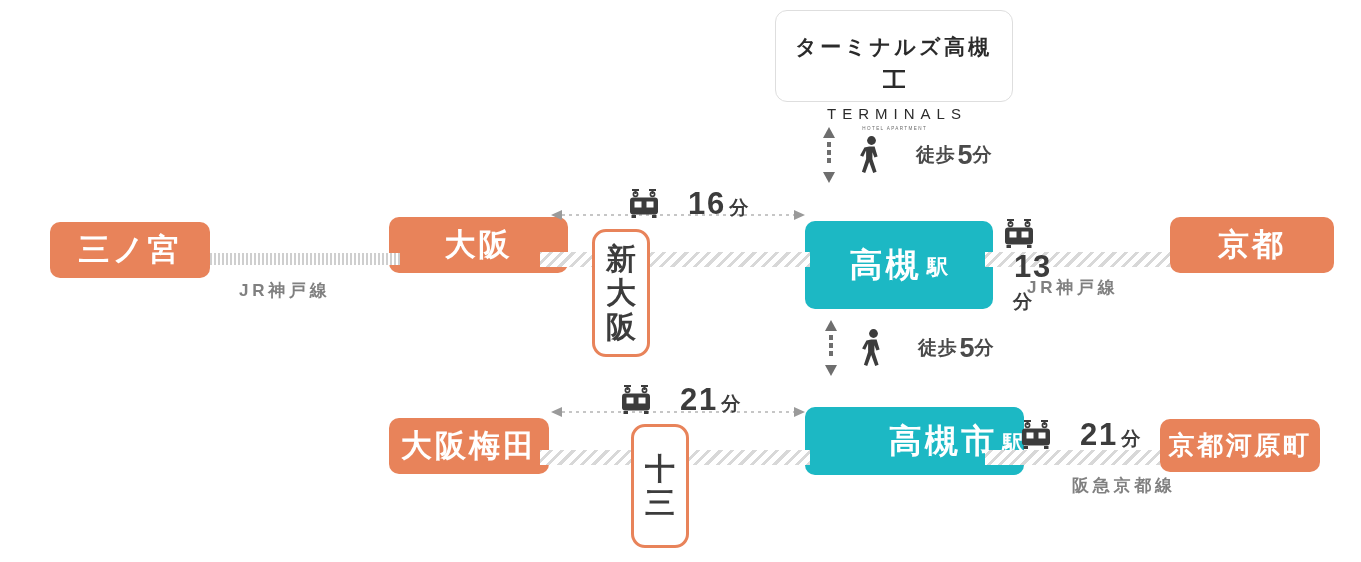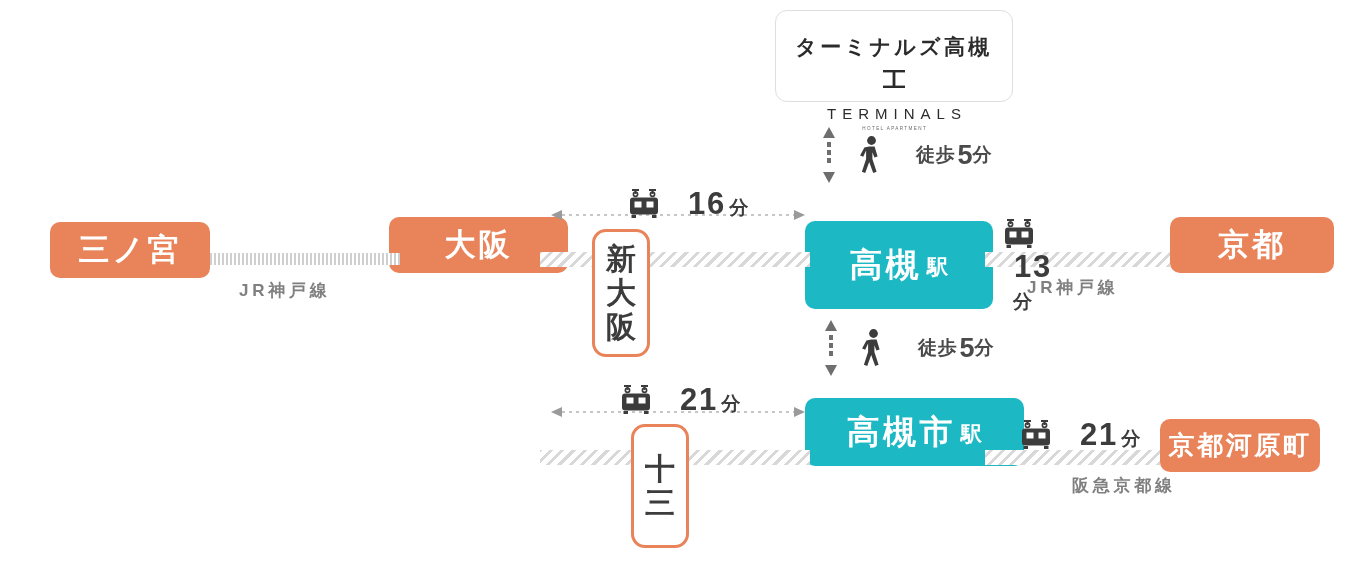--- a/index.html
+++ b/index.html
@@ -302,22 +302,25 @@
                L10.1 15.5 L7.2 21.8 L4.1 20.6 L8.4 12.6 Z" fill="#3c3c3c"></path>
     </svg>
     <span class="wtext">徒歩</span>
     <span class="wnum">5</span>
     <span class="wunit">分</span>
   </div>
 
   <div class="rail-hatch" style="left:540px; top:450px; width:270px; height:15px;"></div>
   <div class="rail-hatch" style="left:985px; top:450px; width:175px; height:15px;"></div>
 
-
-  <div class="pill pill-teal" style="left:805px; top:398px; width:219px; height:68px; font-size:33px;">
+  <div class="pill pill-orange" style="left:389px; top:418px; width:160px; height:56px; font-size:31px;">
+    <span>大阪梅田</span>
+  </div>
+
+  <div class="pill pill-teal" style="left:805px; top:407px; width:219px; height:68px; font-size:33px;justify-content:flex-end;">
     <span>高槻市</span>
     <span class="sub">駅</span>
   </div>
 
   <div class="pill pill-orange" style="left:1160px; top:419px; width:160px; height:53px; font-size:26px;">
     <span>京都河原町</span>
   </div>
 
   <div class="vbox" style="left:631px; top:424px; width:58px; height:124px;">
     <span>十</span>

